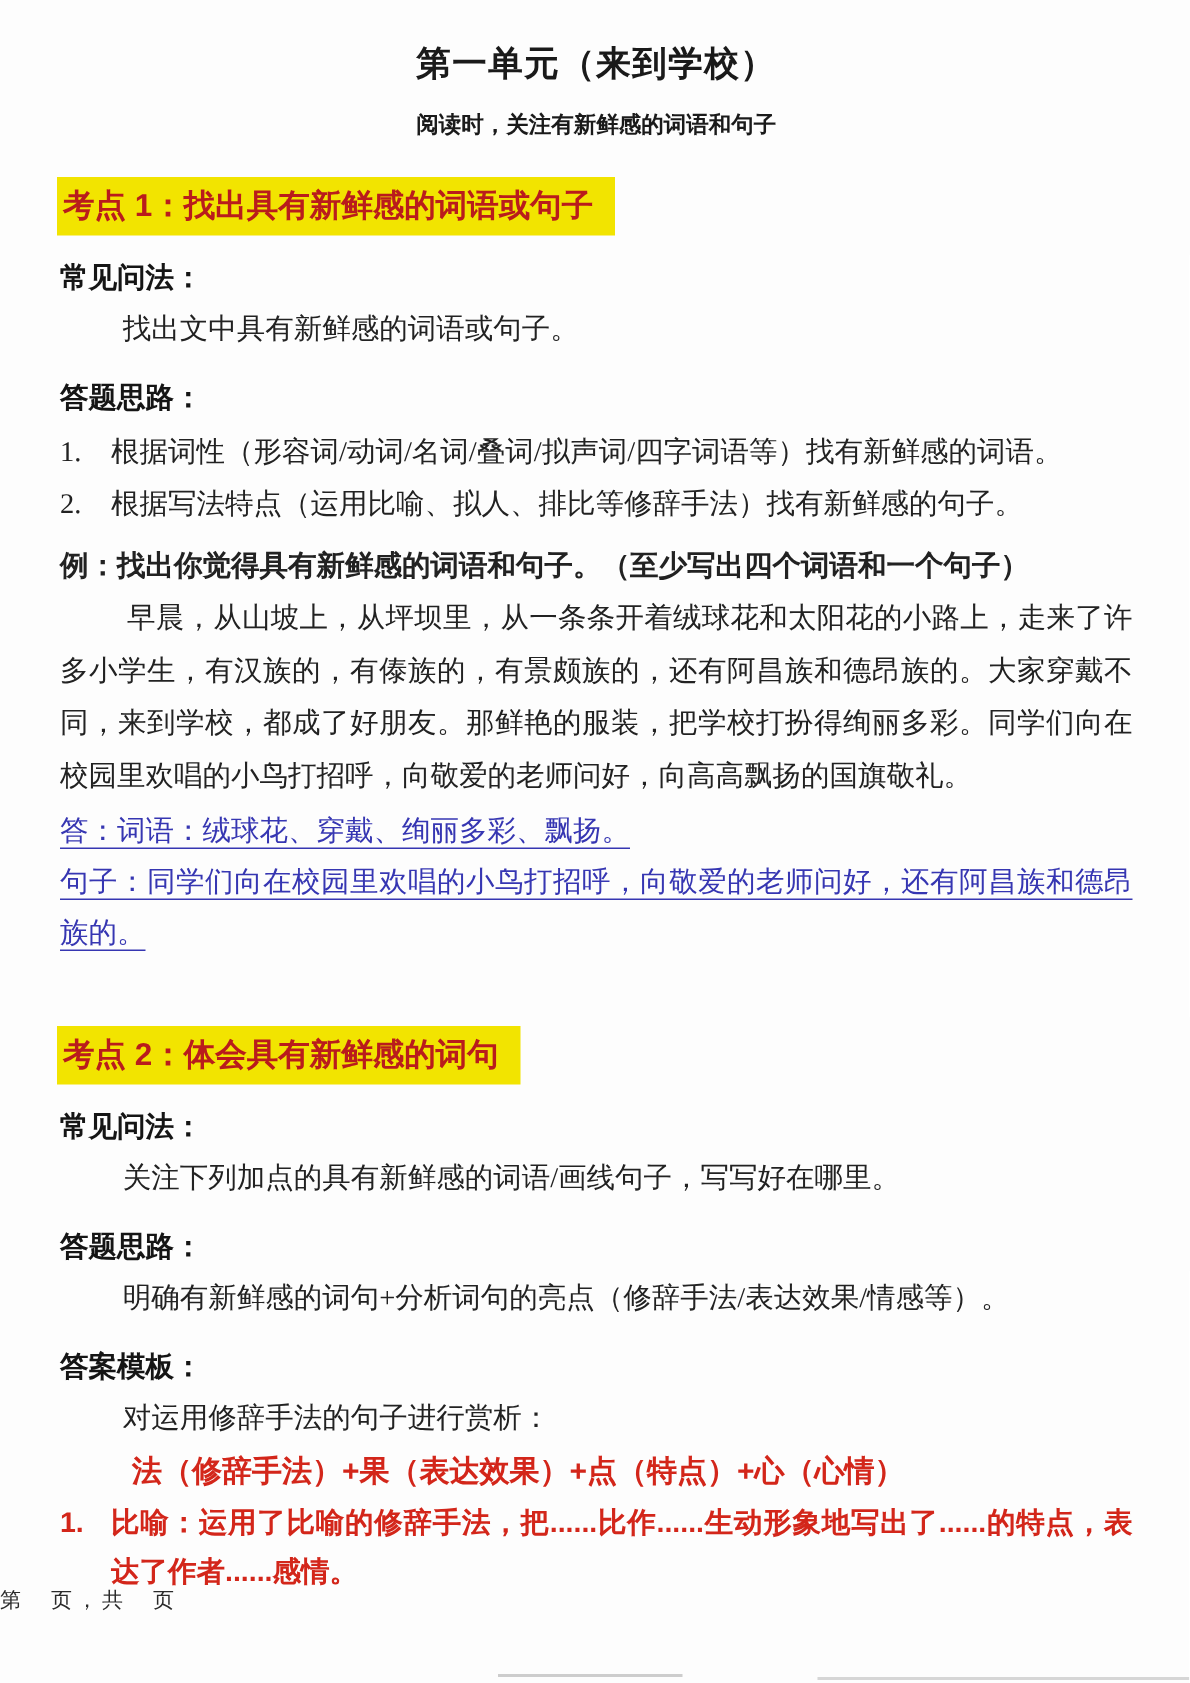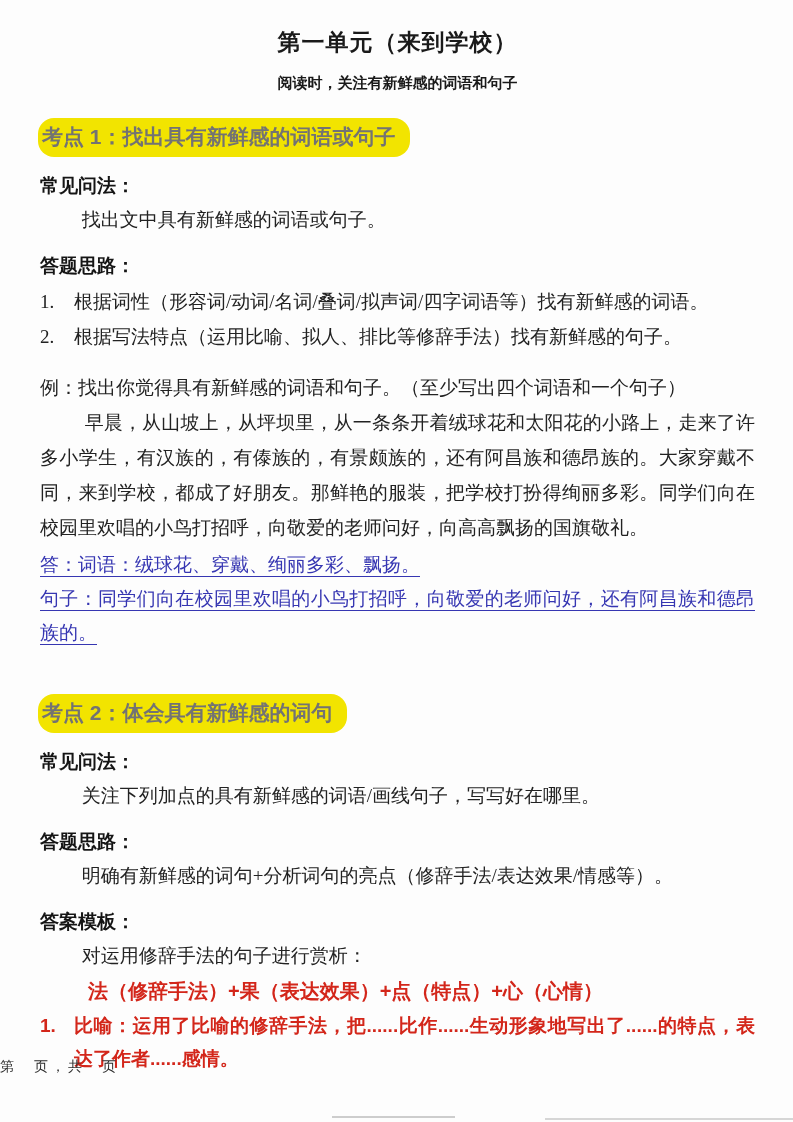--- a/index.html
+++ b/index.html
@@ -41,23 +41,22 @@
 
   .hl-row { margin-top: 25px; margin-left: -2px; }
   .sec2 .hl-row { margin-top: 0; }
 
   .hl {
     display: inline-block;
     background: var(--highlight-yellow, #f2e400);
     font-family: "Liberation Sans", "DejaVu Sans", sans-serif;
     font-weight: 700;
     font-size: 21px;
-    color: #737373;
+    color: #b91c1c;
     padding: 5px 14px 6px 4px;
-    border-radius: 16px;
   }
 
   .label {
     margin-top: 12px;
     font-family: "Liberation Sans", "DejaVu Sans", sans-serif;
     font-weight: 700;
     font-size: 19px;
     color: #151515;
     line-height: 33px;
   }
@@ -75,21 +74,21 @@
   .steps { margin-top: 2px; }
   .step {
     display: flex;
     font-size: 19px;
     line-height: 35px;
     color: #222;
   }
   .step-num { flex: none; width: 34px; }
   .step-text { flex: 1; text-align: justify; }
 
-  .example-gap { margin-top: 16px; }
+  .example-gap { margin-top: 6px; font-weight: bold; }
 
   .answer {
     color: var(--answer-blue, #3636b2);
     font-size: 19px;
     line-height: 34px;
     text-decoration: underline;
     text-underline-offset: 5px;
     text-decoration-thickness: 1px;
     text-align: justify;
   }

